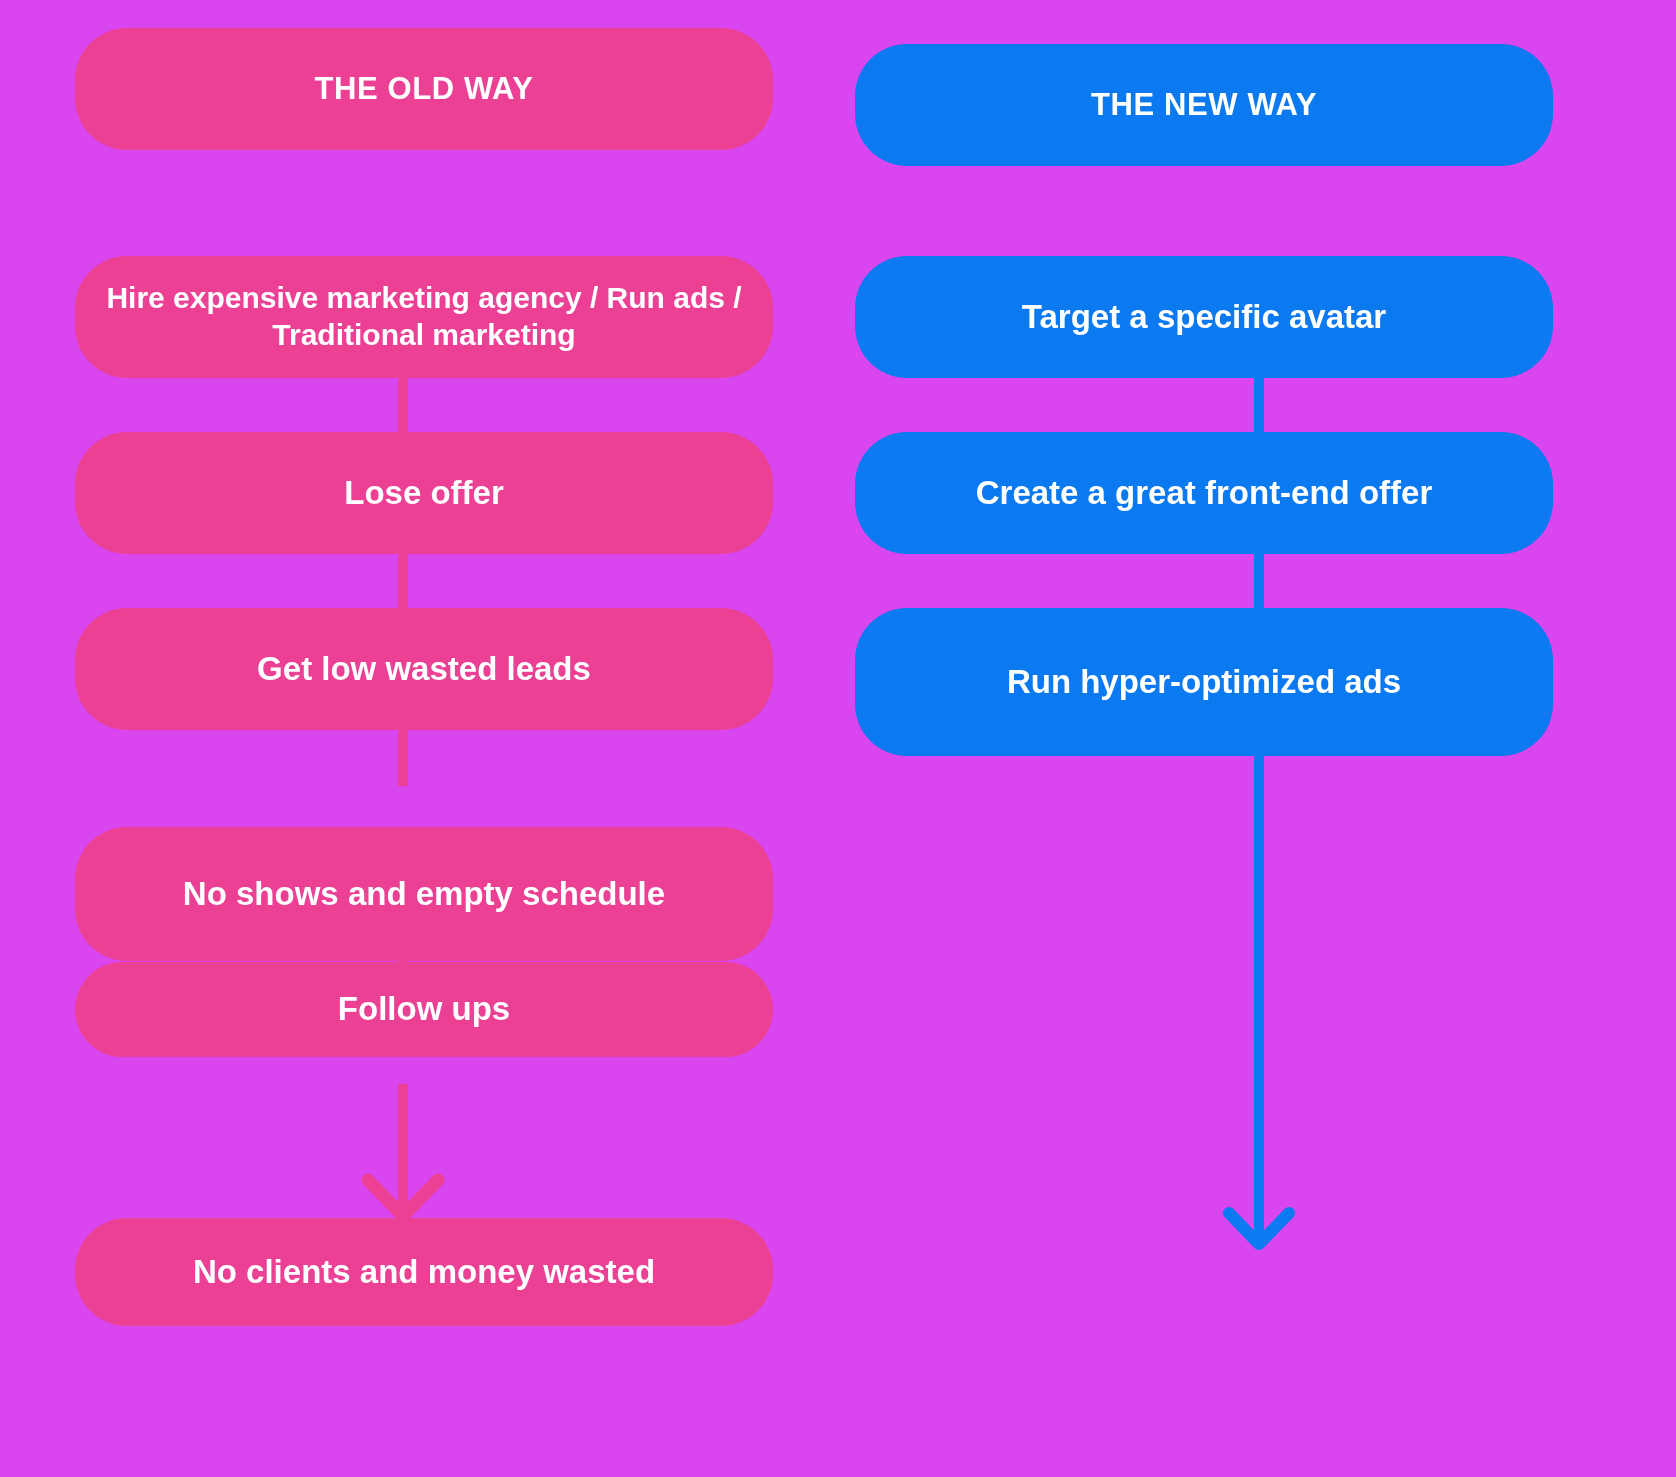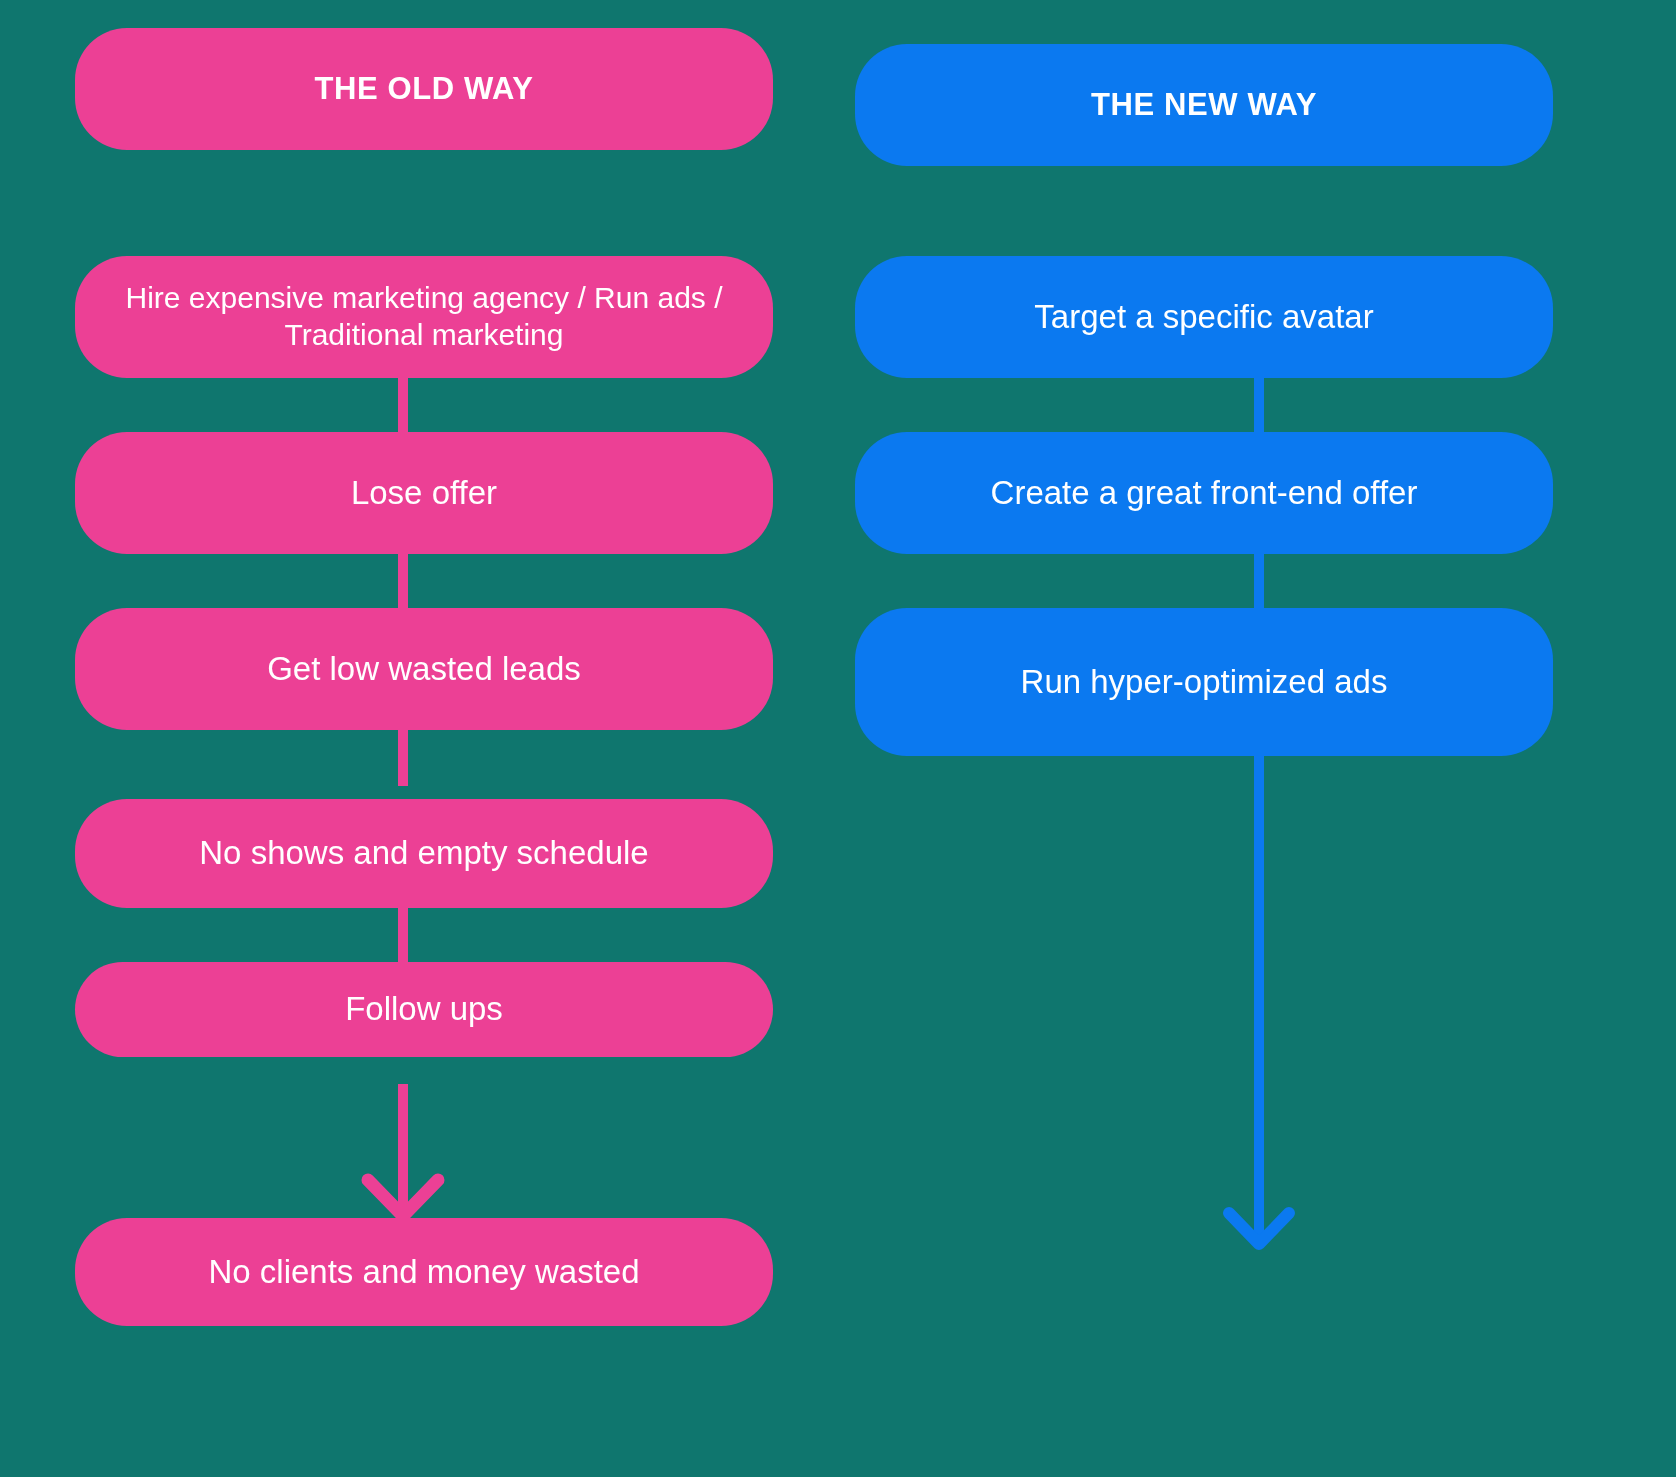--- a/index.html
+++ b/index.html
@@ -11,21 +11,21 @@
     width: 1676px;
     height: 1477px;
     font-family: "Liberation Sans", sans-serif;
     overflow: hidden;
   }
 
   .board {
     position: relative;
     width: 1676px;
     height: 1477px;
-    background: #0f766e;
+    background: #d946ef;
   }
 
   .column {
     position: absolute;
     top: 0;
     width: 698px;
     height: 1477px;
   }
   .column-old { left: 75px; }
   .column-new { left: 855px; }
@@ -46,21 +46,21 @@
 
   .node-header {
     font-size: 31px;
     font-weight: 700;
     letter-spacing: 0.6px;
     text-transform: uppercase;
   }
 
   .node-step {
     font-size: 33px;
-    font-weight: 400;
+    font-weight: 700;
     line-height: 1.22;
   }
 
   .node-step.wide-text {
     font-size: 30px;
     padding: 0 6px;
   }
 
   .pink { background: #ec4095; }
   .blue { background: #0b79f0; }
@@ -93,21 +93,21 @@
     <div class="connector pink" style="left:323px; top:378px; height:56px;"></div>
 
     <div class="node node-step pink" style="top:432px; height:122px;">Lose offer</div>
 
     <div class="connector pink" style="left:323px; top:554px; height:56px;"></div>
 
     <div class="node node-step pink" style="top:608px; height:122px;">Get low wasted leads</div>
 
     <div class="connector pink" style="left:323px; top:730px; height:56px;"></div>
 
-    <div class="node node-step pink" style="top:799px; height:109px;">No shows and empty schedule</div>
+    <div class="node node-step pink" style="top:827px; height:134px;">No shows and empty schedule</div>
 
     <div class="connector pink" style="left:323px; top:907px; height:56px;"></div>
 
     <div class="node node-step pink" style="top:962px; height:95px;">Follow ups</div>
 
     <div class="connector pink" style="left:323px; top:1084px; height:135px;"></div>
 
     <svg class="arrow-head" style="left:268px; top:1150px;" width="120" height="110" viewBox="0 0 120 110">
       <path d="M 60 0 L 60 64" stroke="#ec4095" stroke-width="10" fill="none"></path>
       <path d="M 25 30 L 60 66 L 95 30" stroke="#ec4095" stroke-width="13" fill="none" stroke-linecap="round" stroke-linejoin="round"></path>

